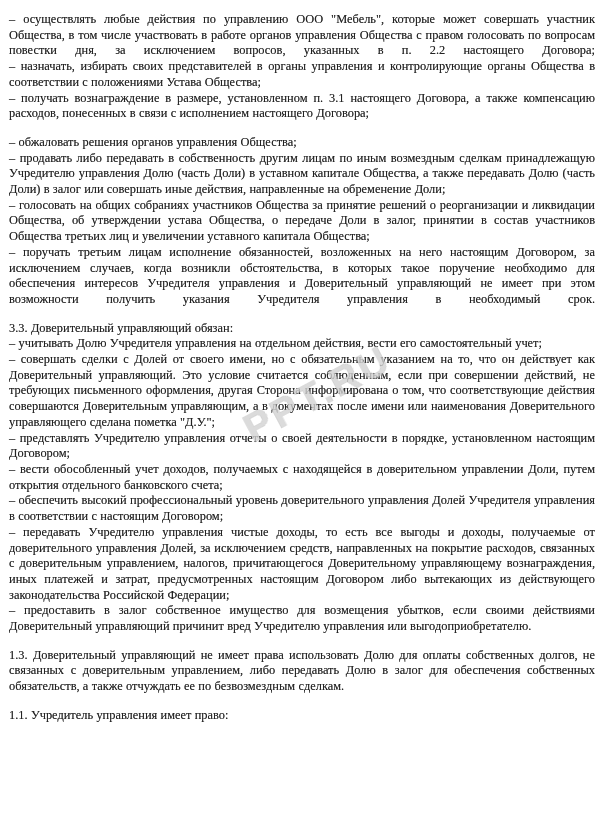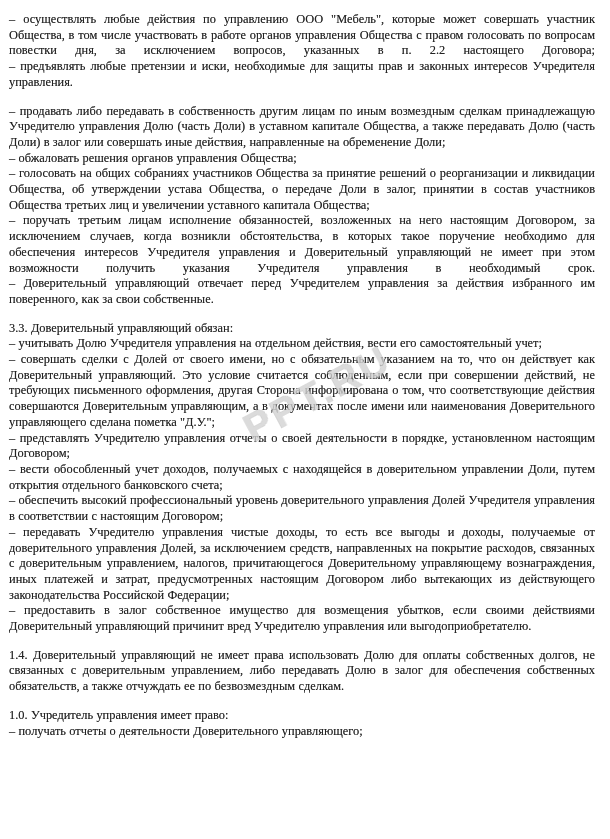--- a/index.html
+++ b/index.html
@@ -53,46 +53,45 @@
     white-space: nowrap;
   }
 </style>
 </head>
 <body style="background: rgb(255, 255, 255);">
 
 <div class="doc" style="color: rgb(35, 35, 35);">
 
   <div class="block">
     <p class="jlast">– осуществлять любые действия по управлению ООО "Мебель", которые может совершать участник Общества, в том числе участвовать в работе органов управления Общества с правом голосовать по вопросам повестки дня, за исключением вопросов, указанных в п. 2.2 настоящего Договора;</p>
-    <p>– предъявлять любые претензии и иски, необходимые для защиты прав и законных интересов Учредителя управления.</p>
+    <p>– назначать, избирать своих представителей в органы управления и контролирующие органы Общества в соответствии с положениями Устава Общества;</p>
+    <p>– получать вознаграждение в размере, установленном п. 3.1 настоящего Договора, а также компенсацию расходов, понесенных в связи с исполнением настоящего Договора;</p>
   </div>
 
   <div class="block">
+    <p>– обжаловать решения органов управления Общества;</p>
     <p>– продавать либо передавать в собственность другим лицам по иным возмездным сделкам принадлежащую Учредителю управления Долю (часть Доли) в уставном капитале Общества, а также передавать Долю (часть Доли) в залог или совершать иные действия, направленные на обременение Доли;</p>
-    <p>– обжаловать решения органов управления Общества;</p>
     <p>– голосовать на общих собраниях участников Общества за принятие решений о реорганизации и ликвидации Общества, об утверждении устава Общества, о передаче Доли в залог, принятии в состав участников Общества третьих лиц и увеличении уставного капитала Общества;</p>
     <p class="jlast">– поручать третьим лицам исполнение обязанностей, возложенных на него настоящим Договором, за исключением случаев, когда возникли обстоятельства, в которых такое поручение необходимо для обеспечения интересов Учредителя управления и Доверительный управляющий не имеет при этом возможности получить указания Учредителя управления в необходимый срок.</p>
-    <p>– Доверительный управляющий отвечает перед Учредителем управления за действия избранного им поверенного, как за свои собственные.</p>
   </div>
 
   <div class="block">
     <p>3.3. Доверительный управляющий обязан:</p>
     <p>– учитывать Долю Учредителя управления на отдельном действия, вести его самостоятельный учет;</p>
     <p>– совершать сделки с Долей от своего имени, но с обязательным указанием на то, что он действует как Доверительный управляющий. Это условие считается соблюденным, если при совершении действий, не требующих письменного оформления, другая Сторона информирована о том, что соответствующие действия совершаются Доверительным управляющим, а в документах после имени или наименования Доверительного управляющего сделана пометка "Д.У.";</p>
     <p>– представлять Учредителю управления отчеты о своей деятельности в порядке, установленном настоящим Договором;</p>
     <p>– вести обособленный учет доходов, получаемых с находящейся в доверительном управлении Доли, путем открытия отдельного банковского счета;</p>
     <p>– обеспечить высокий профессиональный уровень доверительного управления Долей Учредителя управления в соответствии с настоящим Договором;</p>
     <p>– передавать Учредителю управления чистые доходы, то есть все выгоды и доходы, получаемые от доверительного управления Долей, за исключением средств, направленных на покрытие расходов, связанных с доверительным управлением, налогов, причитающегося Доверительному управляющему вознаграждения, иных платежей и затрат, предусмотренных настоящим Договором либо вытекающих из действующего законодательства Российской Федерации;</p>
     <p>– предоставить в залог собственное имущество для возмещения убытков, если своими действиями Доверительный управляющий причинит вред Учредителю управления или выгодоприобретателю.</p>
   </div>
 
   <div class="block">
-    <p>1.4. Доверительный управляющий не имеет права использовать Долю для оплаты собственных долгов, не связанных с доверительным управлением, либо передавать Долю в залог для обеспечения собственных обязательств, а также отчуждать ее по безвозмездным сделкам.</p>
+    <p>1.3. Доверительный управляющий не имеет права использовать Долю для оплаты собственных долгов, не связанных с доверительным управлением, либо передавать Долю в залог для обеспечения собственных обязательств, а также отчуждать ее по безвозмездным сделкам.</p>
   </div>
 
   <div class="block">
-    <p>1.0. Учредитель управления имеет право:</p>
-    <p>– получать отчеты о деятельности Доверительного управляющего;</p>
+    <p>1.1. Учредитель управления имеет право:</p>
   </div>
 
   <div class="watermark" style="color: rgb(210, 210, 210);">PPT.RU</div>
 
 </div>
 
 </body></html>

